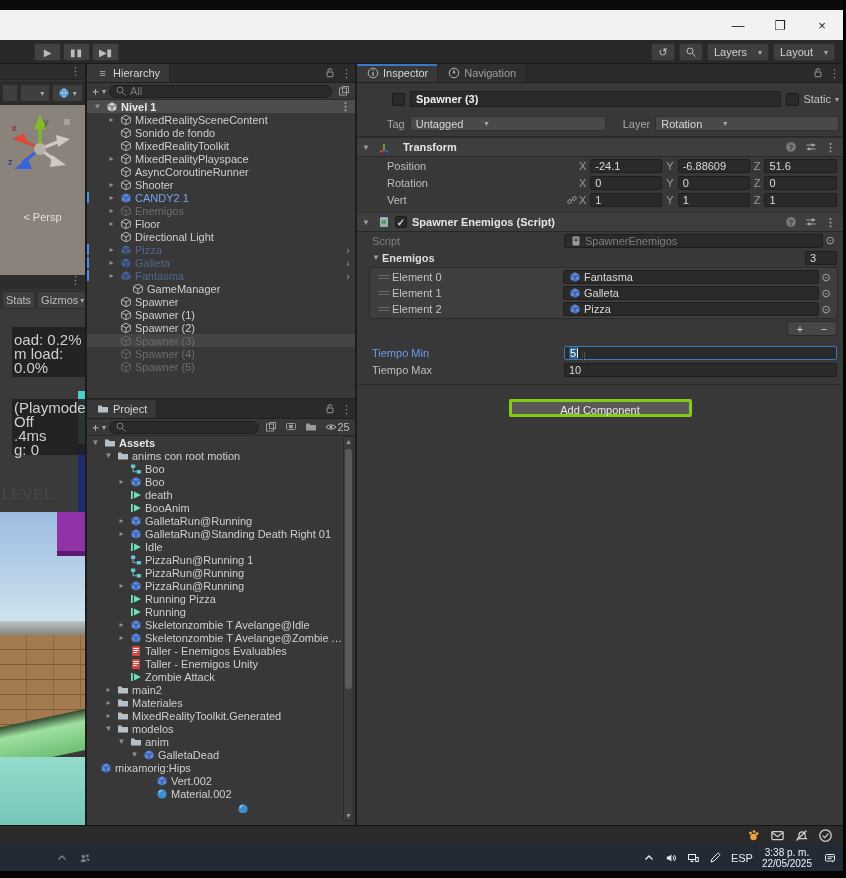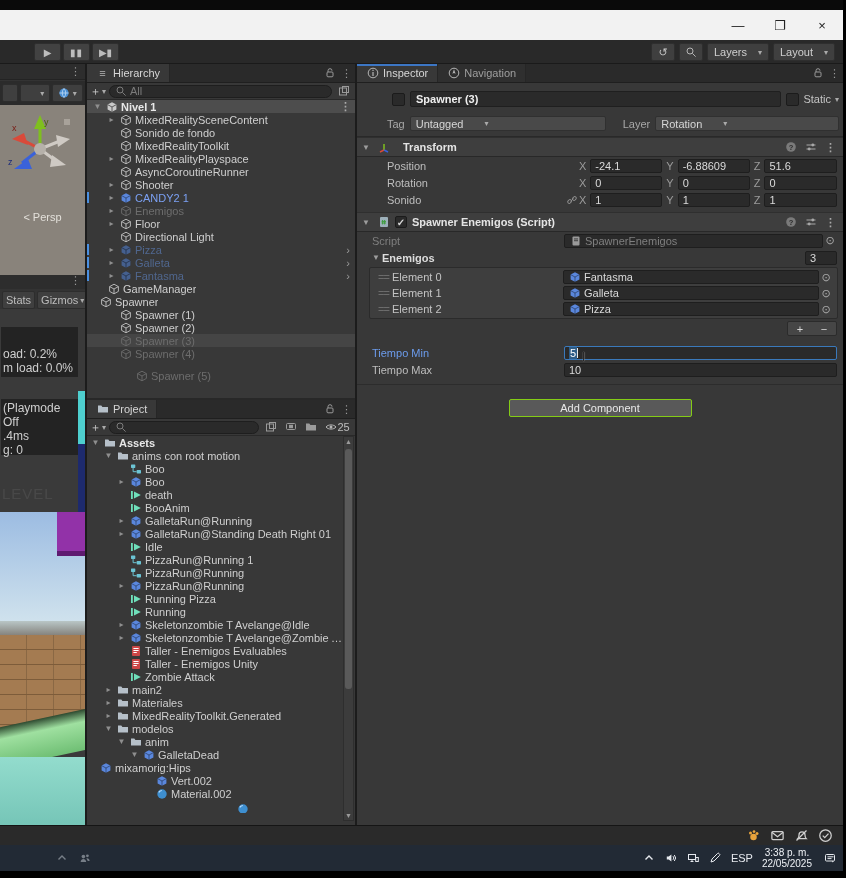--- a/index.html
+++ b/index.html
@@ -33,21 +33,21 @@
   .gameview{position:absolute;left:0;top:245px;width:85px;height:520px;background:#3a3a3a;overflow:hidden}
   .sky{position:absolute;left:0;top:203px;width:85px;height:130px;background:linear-gradient(#9cbce2,#d9e9ef)}
   .horizon{position:absolute;left:0;top:312px;width:85px;height:16px;background:linear-gradient(#b9c6c6,#7e7a74)}
   .floor{position:absolute;left:0;top:326px;width:85px;height:106px;background:#a47b51;
     background-image:repeating-linear-gradient(#00000000 0 14px,#7d5c3a 14px 15px),repeating-linear-gradient(90deg,#00000000 0 26px,#8a6844 26px 27px)}
   .ramp{position:absolute;left:-10px;top:408px;width:120px;height:40px;background:linear-gradient(#2e4a30,#9fe0a0 30%,#6fbf74);transform:rotate(-12deg)}
   .water{position:absolute;left:0;top:448px;width:85px;height:72px;background:linear-gradient(#93dccd,#74c4b6)}
   .purplebox{position:absolute;left:57px;top:203px;width:28px;height:44px;background:#9232a8;border-bottom:5px solid #5e1a70}
   .cyanbar{position:absolute;left:78px;top:82px;width:7px;height:53px;background:#4ecfcf}
   .navybar{position:absolute;left:78px;top:135px;width:7px;height:68px;background:#1d2a6e}
-  .statbox{position:absolute;left:1px;width:77px;background:rgba(32,32,32,.88);color:#cfcfcf;font-size:12px;line-height:14px;padding:2px 0 2px 2px}
+  .statbox{position:absolute;left:12px;width:77px;background:rgba(32,32,32,.88);color:#cfcfcf;font-size:15px;line-height:14px;padding:2px 0 2px 2px}
   .watermark{position:absolute;left:2px;top:176px;color:#555;font-weight:normal;font-size:15px;letter-spacing:1px;opacity:.55}
   .vdiv{position:absolute;top:64px;width:2px;height:761px;background:#1c1c1c}
   
   .tabbar{height:19px;background:#2a2a2a;display:flex;align-items:stretch;border-bottom:1px solid #1f1f1f}
   .tab{display:flex;align-items:center;gap:4px;padding:0 9px;background:#383838;color:#d6d6d6;border-right:1px solid #262626;position:relative}
   .tab.inactive{background:#2f2f2f;color:#9f9f9f}
   .tab.bluetop:before{content:"";position:absolute;left:0;top:0;right:0;height:2px;background:#3c76c4}
   .tabspacer{flex:1}
   .tico{width:17px;display:flex;align-items:center;justify-content:center;color:#9a9a9a}
   .ptoolbar{height:17px;background:#383838;border-bottom:1px solid #292929;display:flex;align-items:center;gap:3px;padding:0 3px}
@@ -106,21 +106,21 @@
   .ehandle{width:14px;color:#6c6c6c;letter-spacing:-1px;flex:none}
   .elabel{width:171px;flex:none}
   .pmrow{display:flex;justify-content:flex-end;padding:2px 6px 4px 0}
   .pmbox{width:50px;height:15px;background:#464646;border:1px solid #2b2b2b;border-radius:2px;display:flex}
   .pmbtn{flex:1;display:flex;align-items:center;justify-content:center;color:#d8d8d8}
   .focusfield{border-color:#3a79bb}
   .selhl{background:#2f5d87;color:#fff;padding:0 1px}
   .tcaret{display:inline-block;width:1px;height:10px;background:#e8e8e8;margin-left:0px}
   .ibeam{position:absolute;color:#111;text-shadow:0 0 1px #fff;font-size:12px}
   .bluelabel{color:#6c9ced}
-  .addcomp{margin:14px auto 0 auto;display:block;width:183px;height:18px;background:#595959;border:1px solid #84cc16;border-radius:2px;color:#e8e8e8;text-align:center;line-height:16px}
+  .addcomp{margin:14px auto 0 auto;display:block;width:183px;height:18px;background:#595959;border:3px solid #84cc16;border-radius:2px;color:#e8e8e8;text-align:center;line-height:16px}
   .divline{height:1px;background:#2c2c2c;margin-top:6px}
   
   .statusbar{position:absolute;left:0;top:825px;width:843px;height:20px;background:#2a2a2a;border-top:1px solid #151515}
   .status-icons{position:absolute;right:10px;top:2px;display:flex;gap:9px;align-items:center}
   .taskbar{position:absolute;left:0;top:845px;width:843px;height:26px;background:#222a35;display:flex;align-items:center}
   .tb-left{position:absolute;left:55px;display:flex;gap:10px;opacity:.45;color:#dfe5ec}
   .tray{position:absolute;right:4px;display:flex;align-items:center;gap:9px;color:#e6e9ee}
   .clock{font-size:10px;line-height:11px;text-align:center;color:#eef1f5}
 </style>
 </head>
@@ -406,30 +406,30 @@
           <span class="arr">▸</span>
           <span class="ic icpfd">
             <svg width="12" height="12" viewBox="0 0 12 12">
               <path d="M6 1.2 10.4 3.6v4.8L6 10.8 1.6 8.4V3.6z" fill="currentColor"></path>
               <path d="M1.6 3.6 6 6l4.4-2.4 M6 6v4.8" fill="none" stroke="rgba(0,0,0,.4)"></path>
             </svg>
           </span>
           <span class="lbl">Fantasma</span>
           <span class="enter">›</span>
         </div>
-        <div class="hrow " style="padding-left: 8px; align-items: center;">
+        <div class="hrow " style="padding-left: 32px; align-items: center;">
           <span class="arr"></span>
           <span class="ic icn">
             <svg width="12" height="12" viewBox="0 0 12 12">
               <path d="M6 1.2 10.4 3.6v4.8L6 10.8 1.6 8.4V3.6z M1.6 3.6 6 6l4.4-2.4 M6 6v4.8" fill="none" stroke="currentColor"></path>
             </svg>
           </span>
           <span class="lbl">GameManager</span>
         </div>
-        <div class="hrow " style="">
+        <div class="hrow " style="padding-left: 20px;">
           <span class="arr"></span>
           <span class="ic icn">
             <svg width="12" height="12" viewBox="0 0 12 12">
               <path d="M6 1.2 10.4 3.6v4.8L6 10.8 1.6 8.4V3.6z M1.6 3.6 6 6l4.4-2.4 M6 6v4.8" fill="none" stroke="currentColor"></path>
             </svg>
           </span>
           <span class="lbl">Spawner</span>
         </div>
         <div class="hrow " style="padding-left: 20px;">
           <span class="arr"></span>
@@ -460,21 +460,21 @@
         </div>
         <div class="hrow dim" style="padding-left: 20px;">
           <span class="arr"></span>
           <span class="ic icdim">
             <svg width="12" height="12" viewBox="0 0 12 12">
               <path d="M6 1.2 10.4 3.6v4.8L6 10.8 1.6 8.4V3.6z M1.6 3.6 6 6l4.4-2.4 M6 6v4.8" fill="none" stroke="currentColor"></path>
             </svg>
           </span>
           <span class="lbl">Spawner (4)</span>
         </div>
-        <div class="hrow dim" style="padding-left: 36px; margin-top: 9px;">
+        <div class="hrow dim" style="padding-left: 20px;">
           <span class="arr"></span>
           <span class="ic icdim">
             <svg width="12" height="12" viewBox="0 0 12 12">
               <path d="M6 1.2 10.4 3.6v4.8L6 10.8 1.6 8.4V3.6z M1.6 3.6 6 6l4.4-2.4 M6 6v4.8" fill="none" stroke="currentColor"></path>
             </svg>
           </span>
           <span class="lbl">Spawner (5)</span>
         </div>
       </div>
   </div>
@@ -961,21 +961,21 @@
           </div>
         <div class="axis">
             <span class="axl">Z</span>
             <div class="field">
               <span>0</span>
             </div>
           </div>
       </div>
     </div>
     <div class="vrow">
-      <span class="vlabel">Sonido</span>
+      <span class="vlabel">Vert</span>
       <span class="spacer14" id="linkico">
           <svg width="12" height="12" viewBox="0 0 12 12">
             <path d="M4.6 7.4 7.4 4.6" stroke="currentColor"></path>
             <rect x="1.6" y="6" width="4" height="3" rx="1.4" transform="rotate(-45 3.6 7.5)" fill="none" stroke="currentColor"></rect>
             <rect x="6.4" y="3" width="4" height="3" rx="1.4" transform="rotate(-45 8.4 4.5)" fill="none" stroke="currentColor"></rect>
           </svg>
         </span>
       <div class="axes">
         <div class="axis">
             <span class="axl">X</span>

